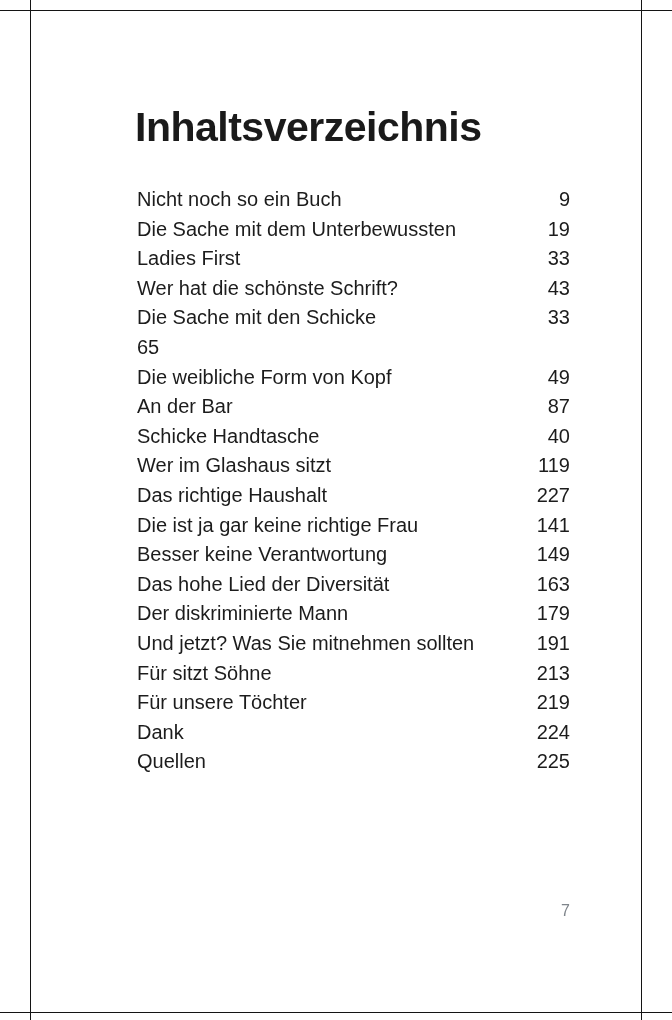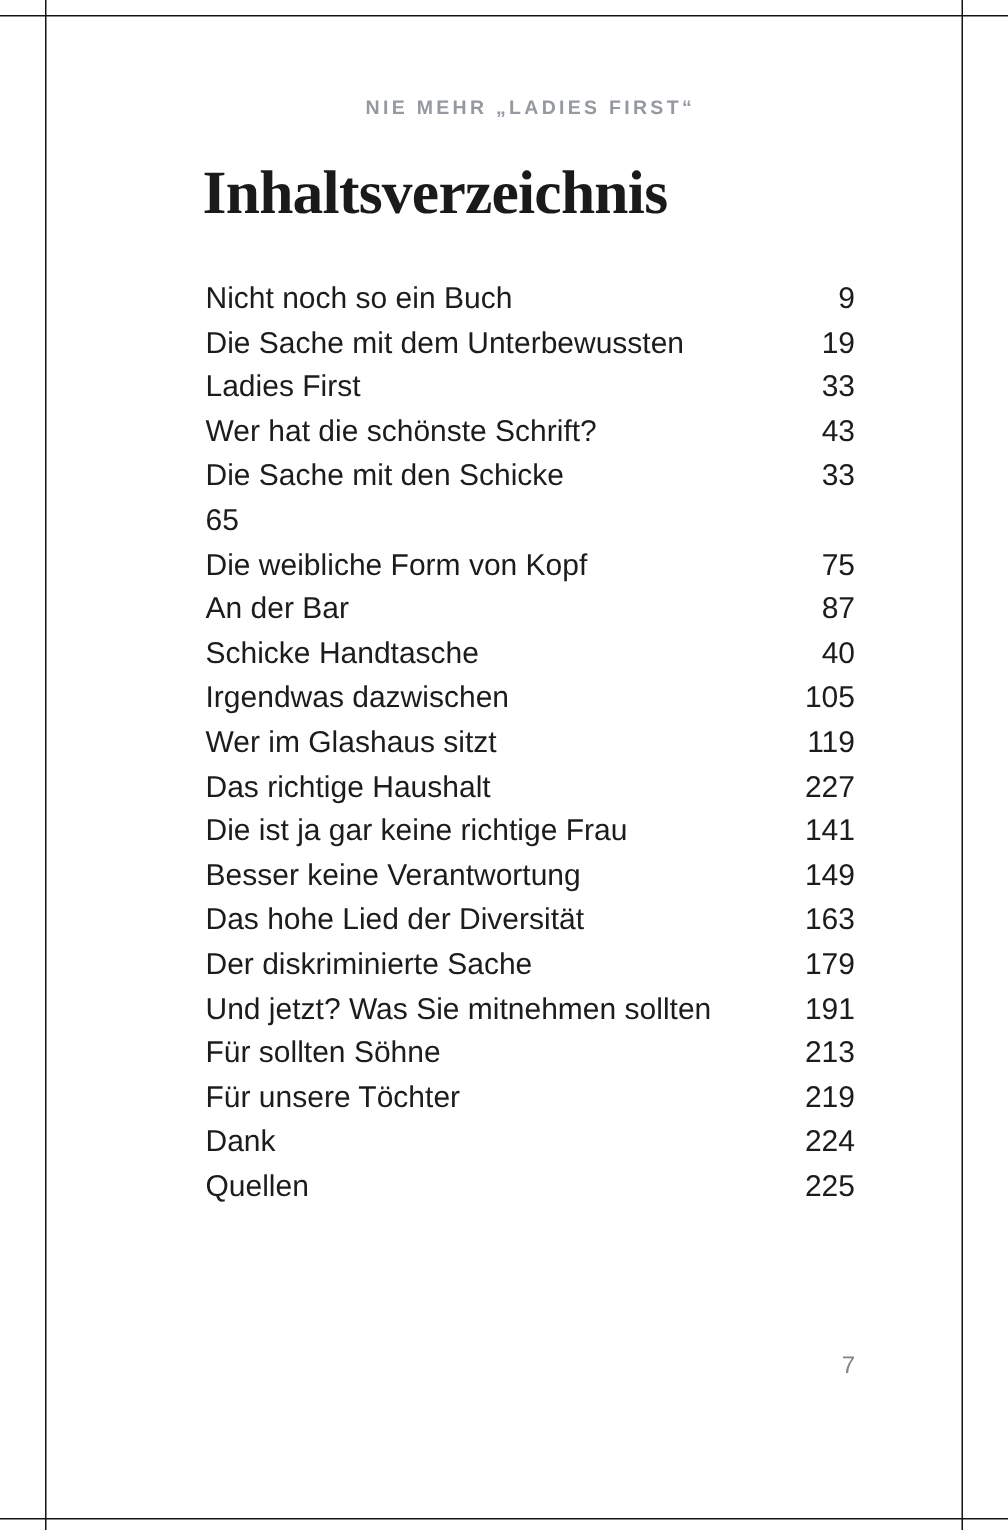--- a/index.html
+++ b/index.html
@@ -61,21 +61,21 @@
   }
 
   .page-title {
     position: absolute;
     top: 104px;
     left: -2px;
     font-size: 41px;
     font-weight: 700;
     letter-spacing: -0.5px;
     color: #1a1a1a;
-    font-family: Liberation Serif, serif;
+    font-family: Liberation Sans, sans-serif;
   }
 
   .toc-list {
     position: absolute;
     top: 188px;
     left: 0;
     width: 100%;
   }
 
   .toc-row {
@@ -109,21 +109,20 @@
 
 <div class="page">
 
   <div class="frame-v left"></div>
   <div class="frame-v right"></div>
   <div class="frame-h top"></div>
   <div class="frame-h bottom"></div>
 
   <div class="content">
 
-    <div class="running-header">NIE MEHR „LADIES FIRST“</div>
 
     <h1 class="page-title">Inhaltsverzeichnis</h1>
 
     <div class="toc-list">
   <div class="toc-row">
     <span class="toc-label">Nicht noch so ein Buch</span>
     <span class="toc-page">9</span>
   </div>
 
   <div class="toc-row">
@@ -145,37 +144,33 @@
     <span class="toc-label">Die Sache mit den Schicke</span>
     <span class="toc-page">33</span>
   </div>
 
   <div class="toc-row">
     <span class="toc-page">65</span>
   </div>
 
   <div class="toc-row">
     <span class="toc-label">Die weibliche Form von Kopf</span>
-    <span class="toc-page">75</span>
+    <span class="toc-page">49</span>
   </div>
 
   <div class="toc-row">
     <span class="toc-label">An der Bar</span>
     <span class="toc-page">87</span>
   </div>
 
   <div class="toc-row">
     <span class="toc-label">Schicke Handtasche</span>
     <span class="toc-page">40</span>
   </div>
 
-  <div class="toc-row">
-    <span class="toc-label">Irgendwas dazwischen</span>
-    <span class="toc-page">105</span>
-  </div>
 
   <div class="toc-row">
     <span class="toc-label">Wer im Glashaus sitzt</span>
     <span class="toc-page">119</span>
   </div>
 
   <div class="toc-row">
     <span class="toc-label">Das richtige Haushalt</span>
     <span class="toc-page">227</span>
   </div>
@@ -189,31 +184,31 @@
     <span class="toc-label">Besser keine Verantwortung</span>
     <span class="toc-page">149</span>
   </div>
 
   <div class="toc-row">
     <span class="toc-label">Das hohe Lied der Diversität</span>
     <span class="toc-page">163</span>
   </div>
 
   <div class="toc-row">
-    <span class="toc-label">Der diskriminierte Sache</span>
+    <span class="toc-label">Der diskriminierte Mann</span>
     <span class="toc-page">179</span>
   </div>
 
   <div class="toc-row">
     <span class="toc-label">Und jetzt? Was Sie mitnehmen sollten</span>
     <span class="toc-page">191</span>
   </div>
 
   <div class="toc-row">
-    <span class="toc-label">Für sollten Söhne</span>
+    <span class="toc-label">Für sitzt Söhne</span>
     <span class="toc-page">213</span>
   </div>
 
   <div class="toc-row">
     <span class="toc-label">Für unsere Töchter</span>
     <span class="toc-page">219</span>
   </div>
 
   <div class="toc-row">
     <span class="toc-label">Dank</span>

